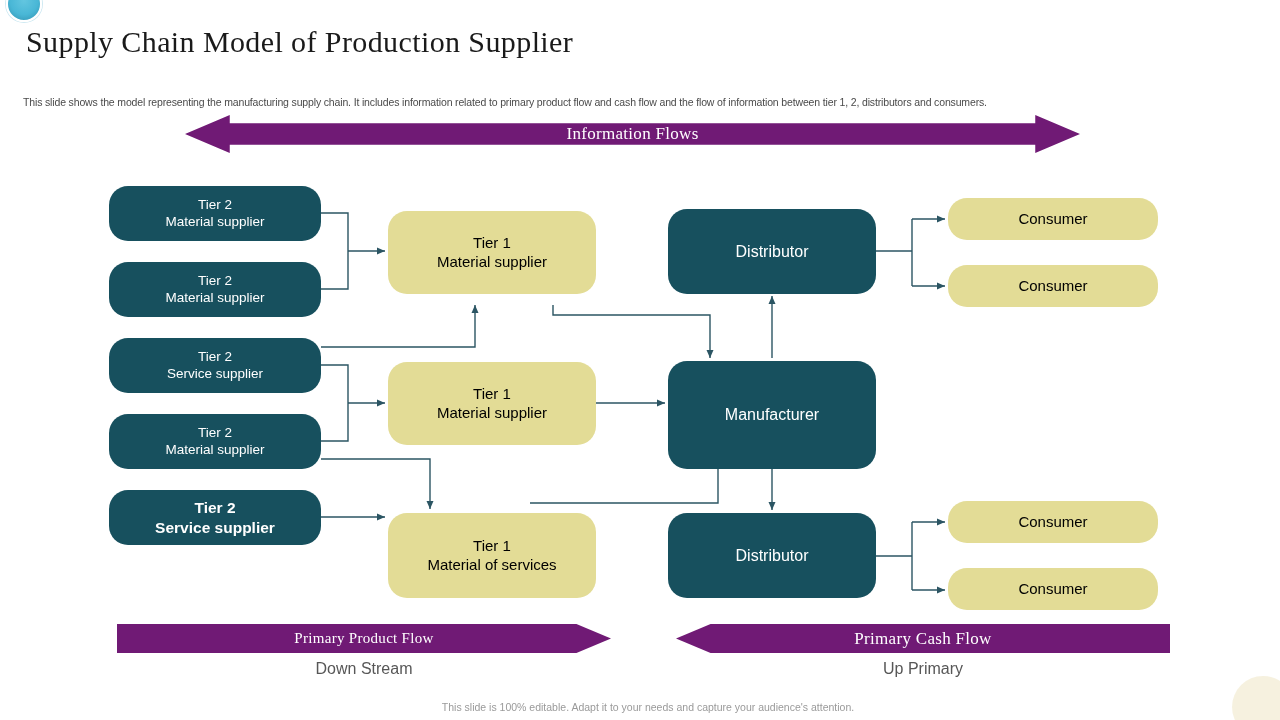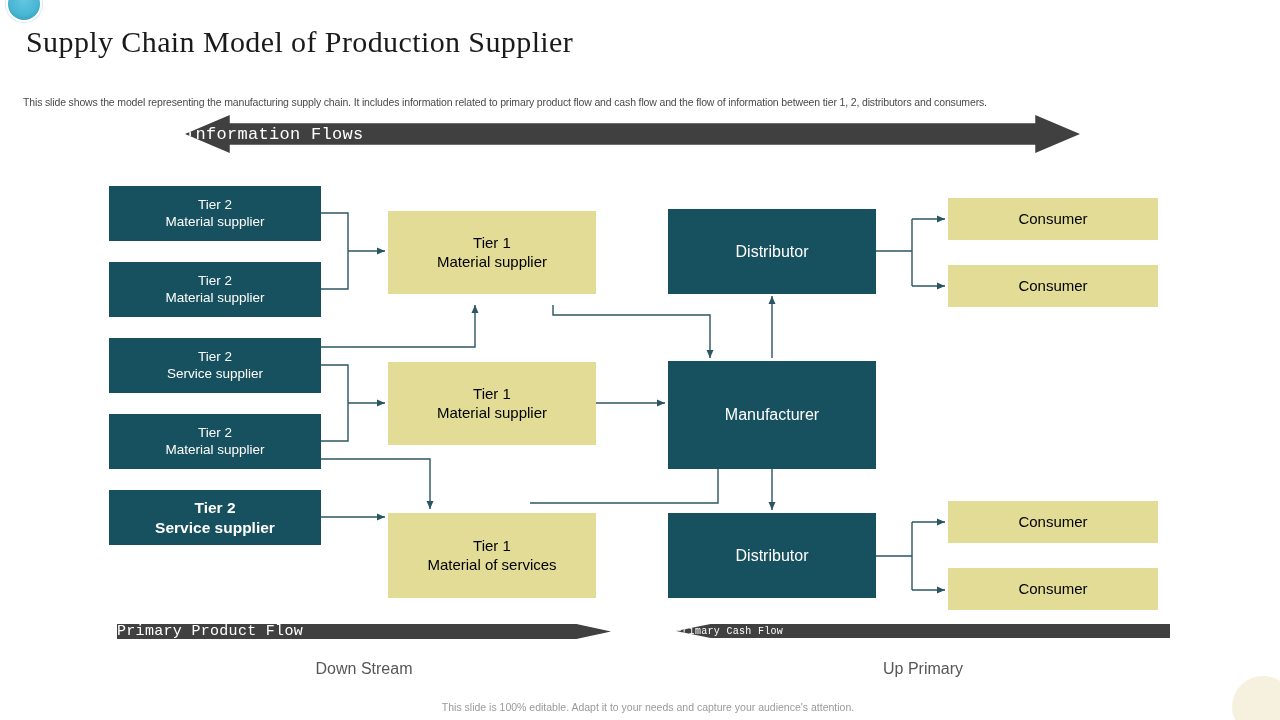--- a/index.html
+++ b/index.html
@@ -74,70 +74,71 @@
   
   .node {
     position: absolute;
     box-sizing: border-box;
     display: flex;
     flex-direction: column;
     align-items: center;
     justify-content: center;
     text-align: center;
     line-height: 1.25;
+    border-radius: 19px;
   }
   .node.dark {
     background: #17505e;
     color: #ffffff;
   }
   .node.khaki {
     background: #e3dc96;
     color: #000000;
   }
   .node .l1, .node .l2 {
     display: block;
     white-space: nowrap;
   }
 
   
   .banner {
     position: absolute;
-    background: #404040;
+    background: #701a75;
     color: #ffffff;
     display: flex;
     align-items: center;
-    justify-content: flex-start;
-    font-family: Liberation Mono, monospace;
+    justify-content: center;
+    font-family: Liberation Serif, serif;
     letter-spacing: .3px;
   }
   #information-flows-banner {
     left: 185px;
     top: 115px;
     width: 895px;
     height: 38px;
     font-size: 17px;
     clip-path: polygon(
       0% 50%, 5.0% 0%, 5.0% 22%, 95.0% 22%, 95.0% 0%,
       100% 50%, 95.0% 100%, 95.0% 78%, 5.0% 78%, 5.0% 100%
     );
   }
   #primary-product-flow-banner {
     left: 117px;
     top: 624px;
     width: 494px;
-    height: 15px;
+    height: 29px;
     font-size: 15px;
     clip-path: polygon(0% 0%, 93% 0%, 100% 50%, 93% 100%, 0% 100%);
   }
   #primary-cash-flow-banner {
     left: 676px;
     top: 624px;
     width: 494px;
-    height: 14px;
-    font-size: 10px;
+    height: 29px;
+    font-size: 17px;
     clip-path: polygon(7% 0%, 100% 0%, 100% 100%, 7% 100%, 0% 50%);
   }
   .stream-label {
     position: absolute;
     font-family: "Liberation Sans", sans-serif;
     font-size: 16px;
     color: #575757;
     text-align: center;
     white-space: nowrap;
   }

